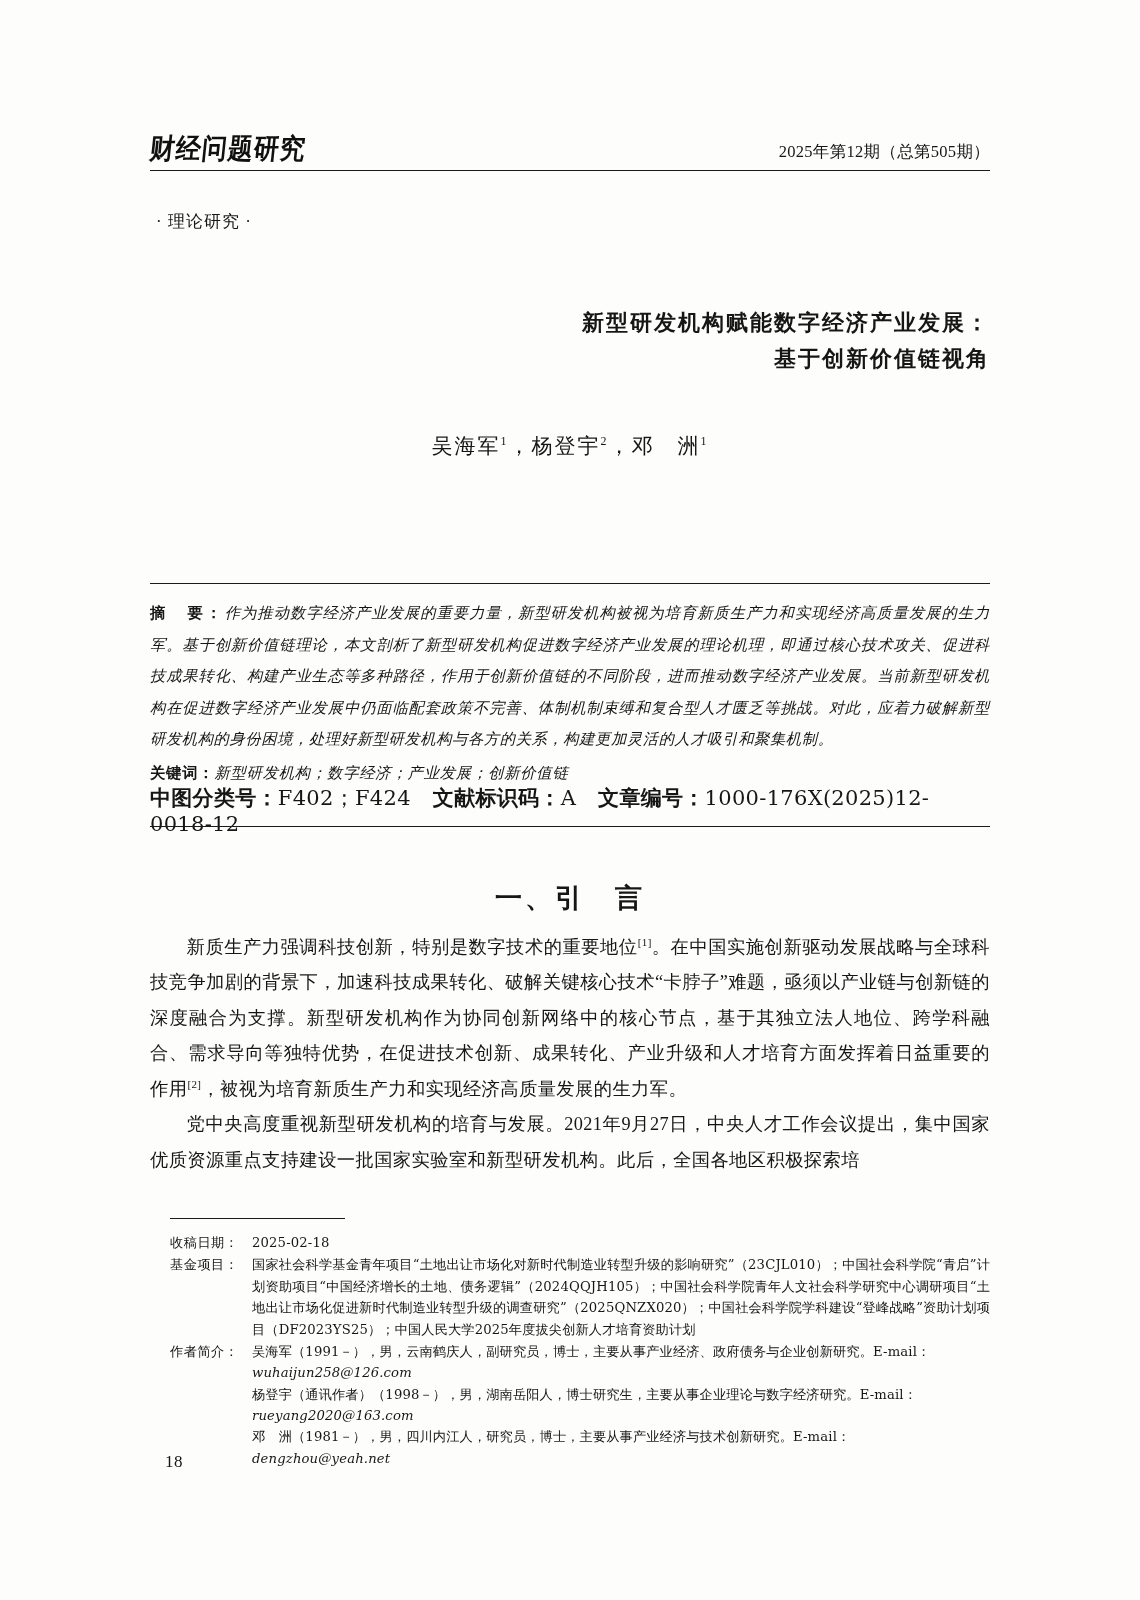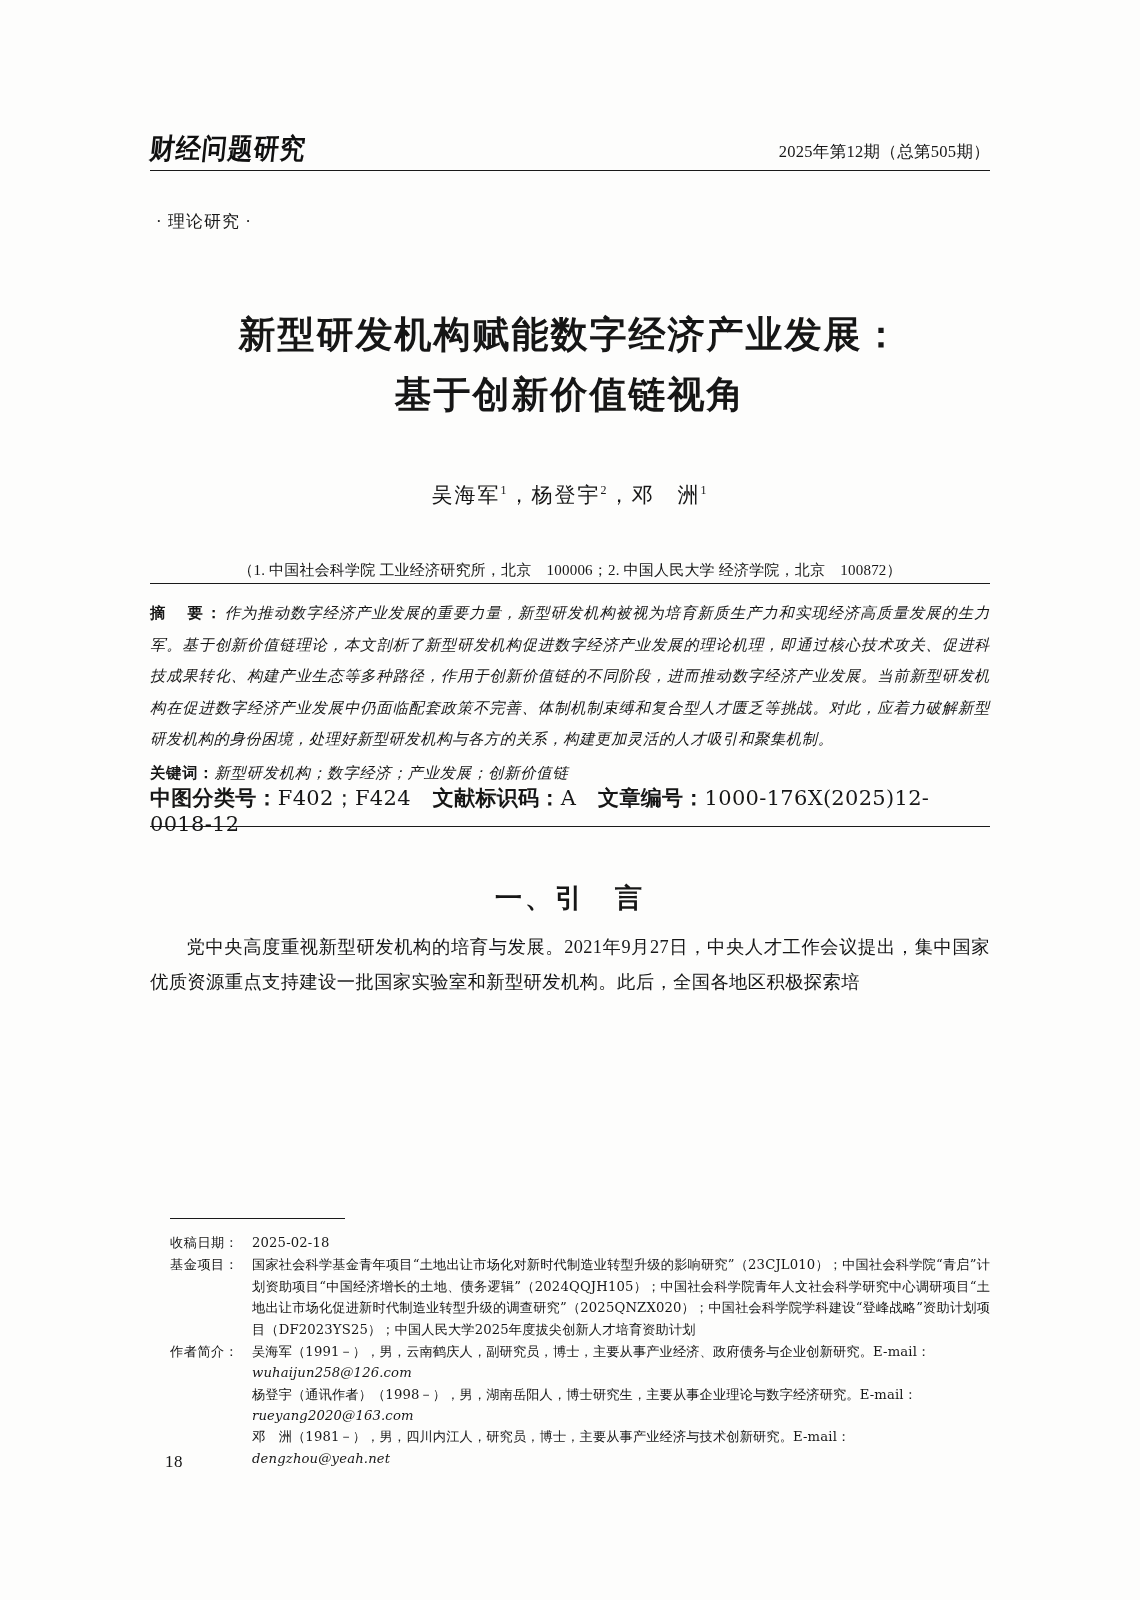--- a/index.html
+++ b/index.html
@@ -71,25 +71,26 @@
 
   
   .title-block {
     position: absolute;
     left: 0;
     top: 305px;
     width: 840px;
     text-align: center;
   }
   .title-line {
-    font-size: 37px;
+    font-size: 22px;
     font-weight: 700;
     letter-spacing: 2px;
     line-height: 1.62;
     font-family: "DejaVu Serif", serif;
+    text-align: right;
   }
   .authors {
     margin-top: 56px;
     font-size: 21px;
     letter-spacing: 2px;
     text-align: center;
   }
   .authors sup { font-size: 12px; }
   .affil {
     margin-top: 52px;
@@ -217,40 +218,40 @@
       <div class="issue-line">2025年第12期（总第505期）</div>
     </div>
     <div class="rule head"></div>
 
     <div class="column-tag">· 理论研究 ·</div>
 
     <div class="title-block">
       <div class="title-line">新型研发机构赋能数字经济产业发展：</div>
       <div class="title-line">基于创新价值链视角</div>
       <div class="authors">吴海军<sup>1</sup>，杨登宇<sup>2</sup>，邓　洲<sup>1</sup></div>
-      <div class="affil">（1. 中国社会科学院 工业经济研究所，北京　100006；2. 中国人民大学 经济学院，北京　100872）</div>
     </div>
 
     <div class="rule abs-top"></div>
     <div class="abstract">
       <div class="abs-body">
         <span class="lbl">摘　要：</span><span>作为推动数字经济产业发展的重要力量，新型研发机构被视为培育新质生产力和实现经济高质量发展的生力军。基于创新价值链理论，本文剖析了新型研发机构促进数字经济产业发展的理论机理，即通过核心技术攻关、促进科技成果转化、构建产业生态等多种路径，作用于创新价值链的不同阶段，进而推动数字经济产业发展。当前新型研发机构在促进数字经济产业发展中仍面临配套政策不完善、体制机制束缚和复合型人才匮乏等挑战。对此，应着力破解新型研发机构的身份困境，处理好新型研发机构与各方的关系，构建更加灵活的人才吸引和聚集机制。</span>
       </div>
       <div class="kw">
         <span class="lbl">关键词：</span><span>新型研发机构；数字经济；产业发展；创新价值链</span>
       </div>
       <div class="clc">
         <span class="lbl">中图分类号：</span><span>F402；F424</span><span class="sp"></span><span class="lbl">文献标识码：</span><span>A</span><span class="sp"></span><span class="lbl">文章编号：</span><span>1000-176X(2025)12-0018-12</span>
       </div>
     </div>
     <div class="rule abs-bottom"></div>
 
     <div class="sec-title">一、引　言</div>
 
     <div class="body-text">
+      <p>新质生产力强调科技创新，特别是数字技术的重要地位<sup>[1]</sup>。在中国实施创新驱动发展战略与全球科技竞争加剧的背景下，加速科技成果转化、破解关键核心技术“卡脖子”难题，亟须以产业链与创新链的深度融合为支撑。新型研发机构作为协同创新网络中的核心节点，基于其独立法人地位、跨学科融合、需求导向等独特优势，在促进技术创新、成果转化、产业升级和人才培育方面发挥着日益重要的作用<sup>[2]</sup>，被视为培育新质生产力和实现经济高质量发展的生力军。</p>
       <p>党中央高度重视新型研发机构的培育与发展。2021年9月27日，中央人才工作会议提出，集中国家优质资源重点支持建设一批国家实验室和新型研发机构。此后，全国各地区积极探索培</p>
     </div>
 
     <div class="rule foot"></div>
     <div class="footnotes">
       <div class="fn-row">
         <div class="fn-label">收稿日期：</div>
         <div class="fn-val">2025-02-18</div>
       </div>
       <div class="fn-row">

